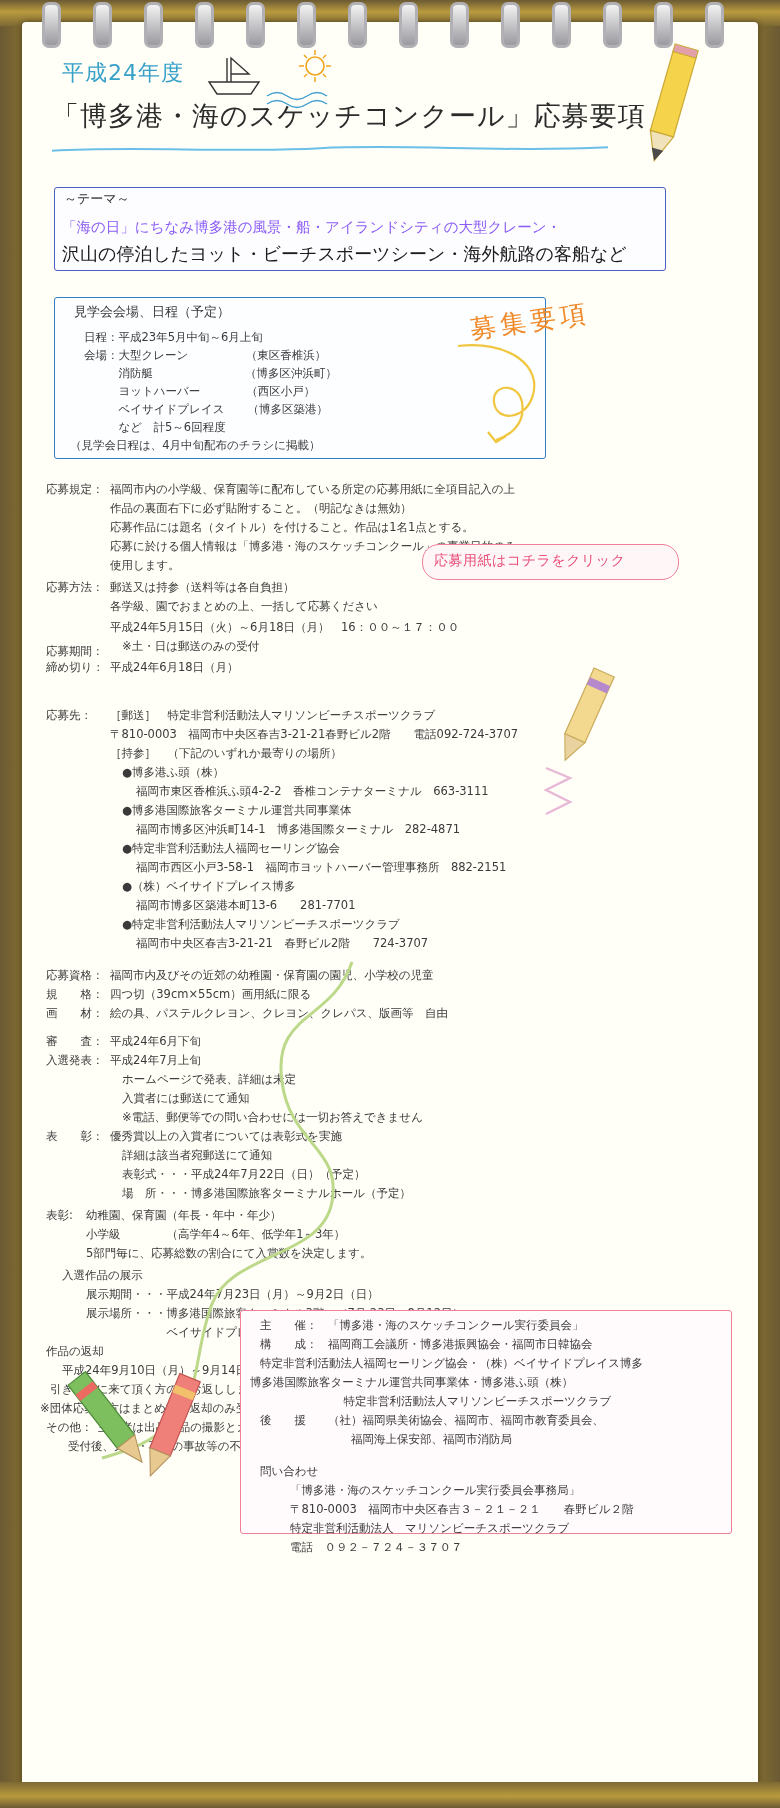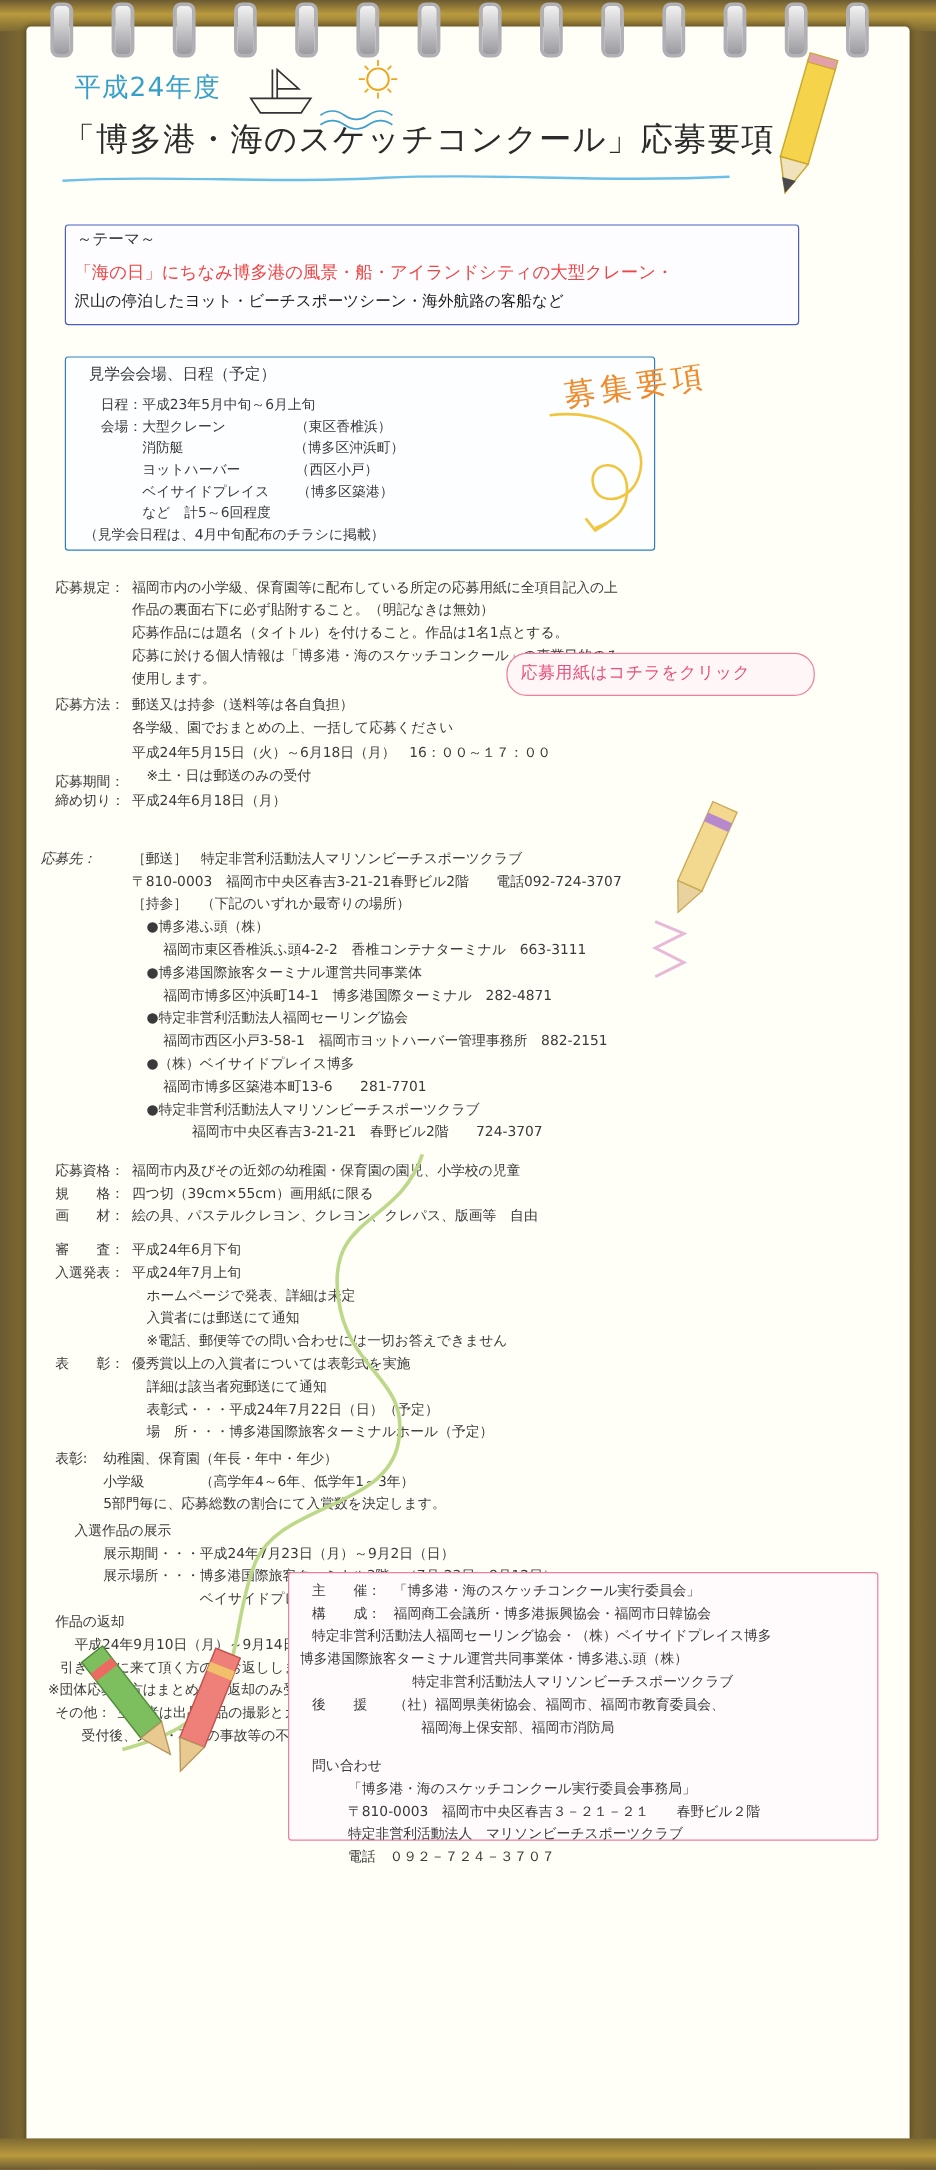--- a/index.html
+++ b/index.html
@@ -48,22 +48,22 @@
   }
   .title-underline{
     position:absolute;left:28px;top:122px;width:560px;height:10px;
   }
   
   .theme-box{
     position:absolute;left:32px;top:165px;width:610px;height:82px;
     border:1.5px solid #4a5fbf;border-radius:3px;background:#fdfdff;
   }
   .theme-label{position:absolute;left:42px;top:168px;font-size:13px;color:#333;}
-  .theme-l1{position:absolute;left:40px;top:196px;font-size:14.5px;color:#ef4444;font-family:Liberation Mono, monospace;}
-  .theme-l2{position:absolute;left:40px;top:220px;font-size:13px;color:#1b1b1b;}
+  .theme-l1{position:absolute;left:40px;top:196px;font-size:14.5px;color:#8b5cf6;font-family:Liberation Mono, monospace;}
+  .theme-l2{position:absolute;left:40px;top:220px;font-size:18px;color:#1b1b1b;}
   
   .sched-box{
     position:absolute;left:32px;top:275px;width:490px;height:160px;
     border:1.2px solid #2f7fc7;border-radius:3px;background:#fcfeff;
   }
   .stamp{
     position:absolute;left:448px;top:282px;font-size:26px;color:#f08a2a;
     letter-spacing:4px;transform:rotate(-8deg);
   }
   
@@ -159,35 +159,35 @@
     <div class="lbl" style="left:24px;top:598px;margin-top:24px;">応募期間：</div>
     <div class="lbl" style="left:88px;top:598px;">平成24年5月15日（火）～6月18日（月）　16：００～１７：００</div>
     <div class="lbl" style="left:100px;top:617px;">※土・日は郵送のみの受付</div>
 
     <div class="lbl" style="left:24px;top:638px;">締め切り：</div>
     <div class="lbl" style="left:88px;top:638px;">平成24年6月18日（月）</div>
 
     <div class="bubble"></div>
     <div class="bubble-text">応募用紙はコチラをクリック</div>
 
-    <div class="lbl" style="left:12px;top:686px;font-style:italic;">応募先：</div>
+    <div class="lbl" style="left:24px;top:686px;">応募先：</div>
     <div class="lbl" style="left:88px;top:686px;">［郵送］　特定非営利活動法人マリソンビーチスポーツクラブ</div>
     <div class="lbl" style="left:88px;top:705px;">〒810-0003　福岡市中央区春吉3-21-21春野ビル2階　　電話092-724-3707</div>
     <div class="lbl" style="left:88px;top:724px;">［持参］　（下記のいずれか最寄りの場所）</div>
 
     <div class="lbl" style="left:100px;top:743px;">●博多港ふ頭（株）</div>
     <div class="lbl" style="left:114px;top:762px;">福岡市東区香椎浜ふ頭4-2-2　香椎コンテナターミナル　663-3111</div>
     <div class="lbl" style="left:100px;top:781px;">●博多港国際旅客ターミナル運営共同事業体</div>
     <div class="lbl" style="left:114px;top:800px;">福岡市博多区沖浜町14-1　博多港国際ターミナル　282-4871</div>
     <div class="lbl" style="left:100px;top:819px;">●特定非営利活動法人福岡セーリング協会</div>
     <div class="lbl" style="left:114px;top:838px;">福岡市西区小戸3-58-1　福岡市ヨットハーバー管理事務所　882-2151</div>
     <div class="lbl" style="left:100px;top:857px;">●（株）ベイサイドプレイス博多</div>
     <div class="lbl" style="left:114px;top:876px;">福岡市博多区築港本町13-6　　281-7701</div>
     <div class="lbl" style="left:100px;top:895px;">●特定非営利活動法人マリソンビーチスポーツクラブ</div>
-    <div class="lbl" style="left:114px;top:914px;margin-left:24px;">福岡市中央区春吉3-21-21　春野ビル2階　　724-3707</div>
+    <div class="lbl" style="left:114px;top:914px;">福岡市中央区春吉3-21-21　春野ビル2階　　724-3707</div>
 
     <div class="lbl" style="left:24px;top:946px;">応募資格：</div>
     <div class="lbl" style="left:88px;top:946px;">福岡市内及びその近郊の幼稚園・保育園の園児、小学校の児童</div>
     <div class="lbl" style="left:24px;top:965px;">規　　格：</div>
     <div class="lbl" style="left:88px;top:965px;">四つ切（39cm×55cm）画用紙に限る</div>
     <div class="lbl" style="left:24px;top:984px;">画　　材：</div>
     <div class="lbl" style="left:88px;top:984px;">絵の具、パステルクレヨン、クレヨン、クレパス、版画等　自由</div>
     <div class="lbl" style="left:24px;top:1012px;">審　　査：</div>
     <div class="lbl" style="left:88px;top:1012px;">平成24年6月下旬</div>
     <div class="lbl" style="left:24px;top:1031px;">入選発表：</div>

